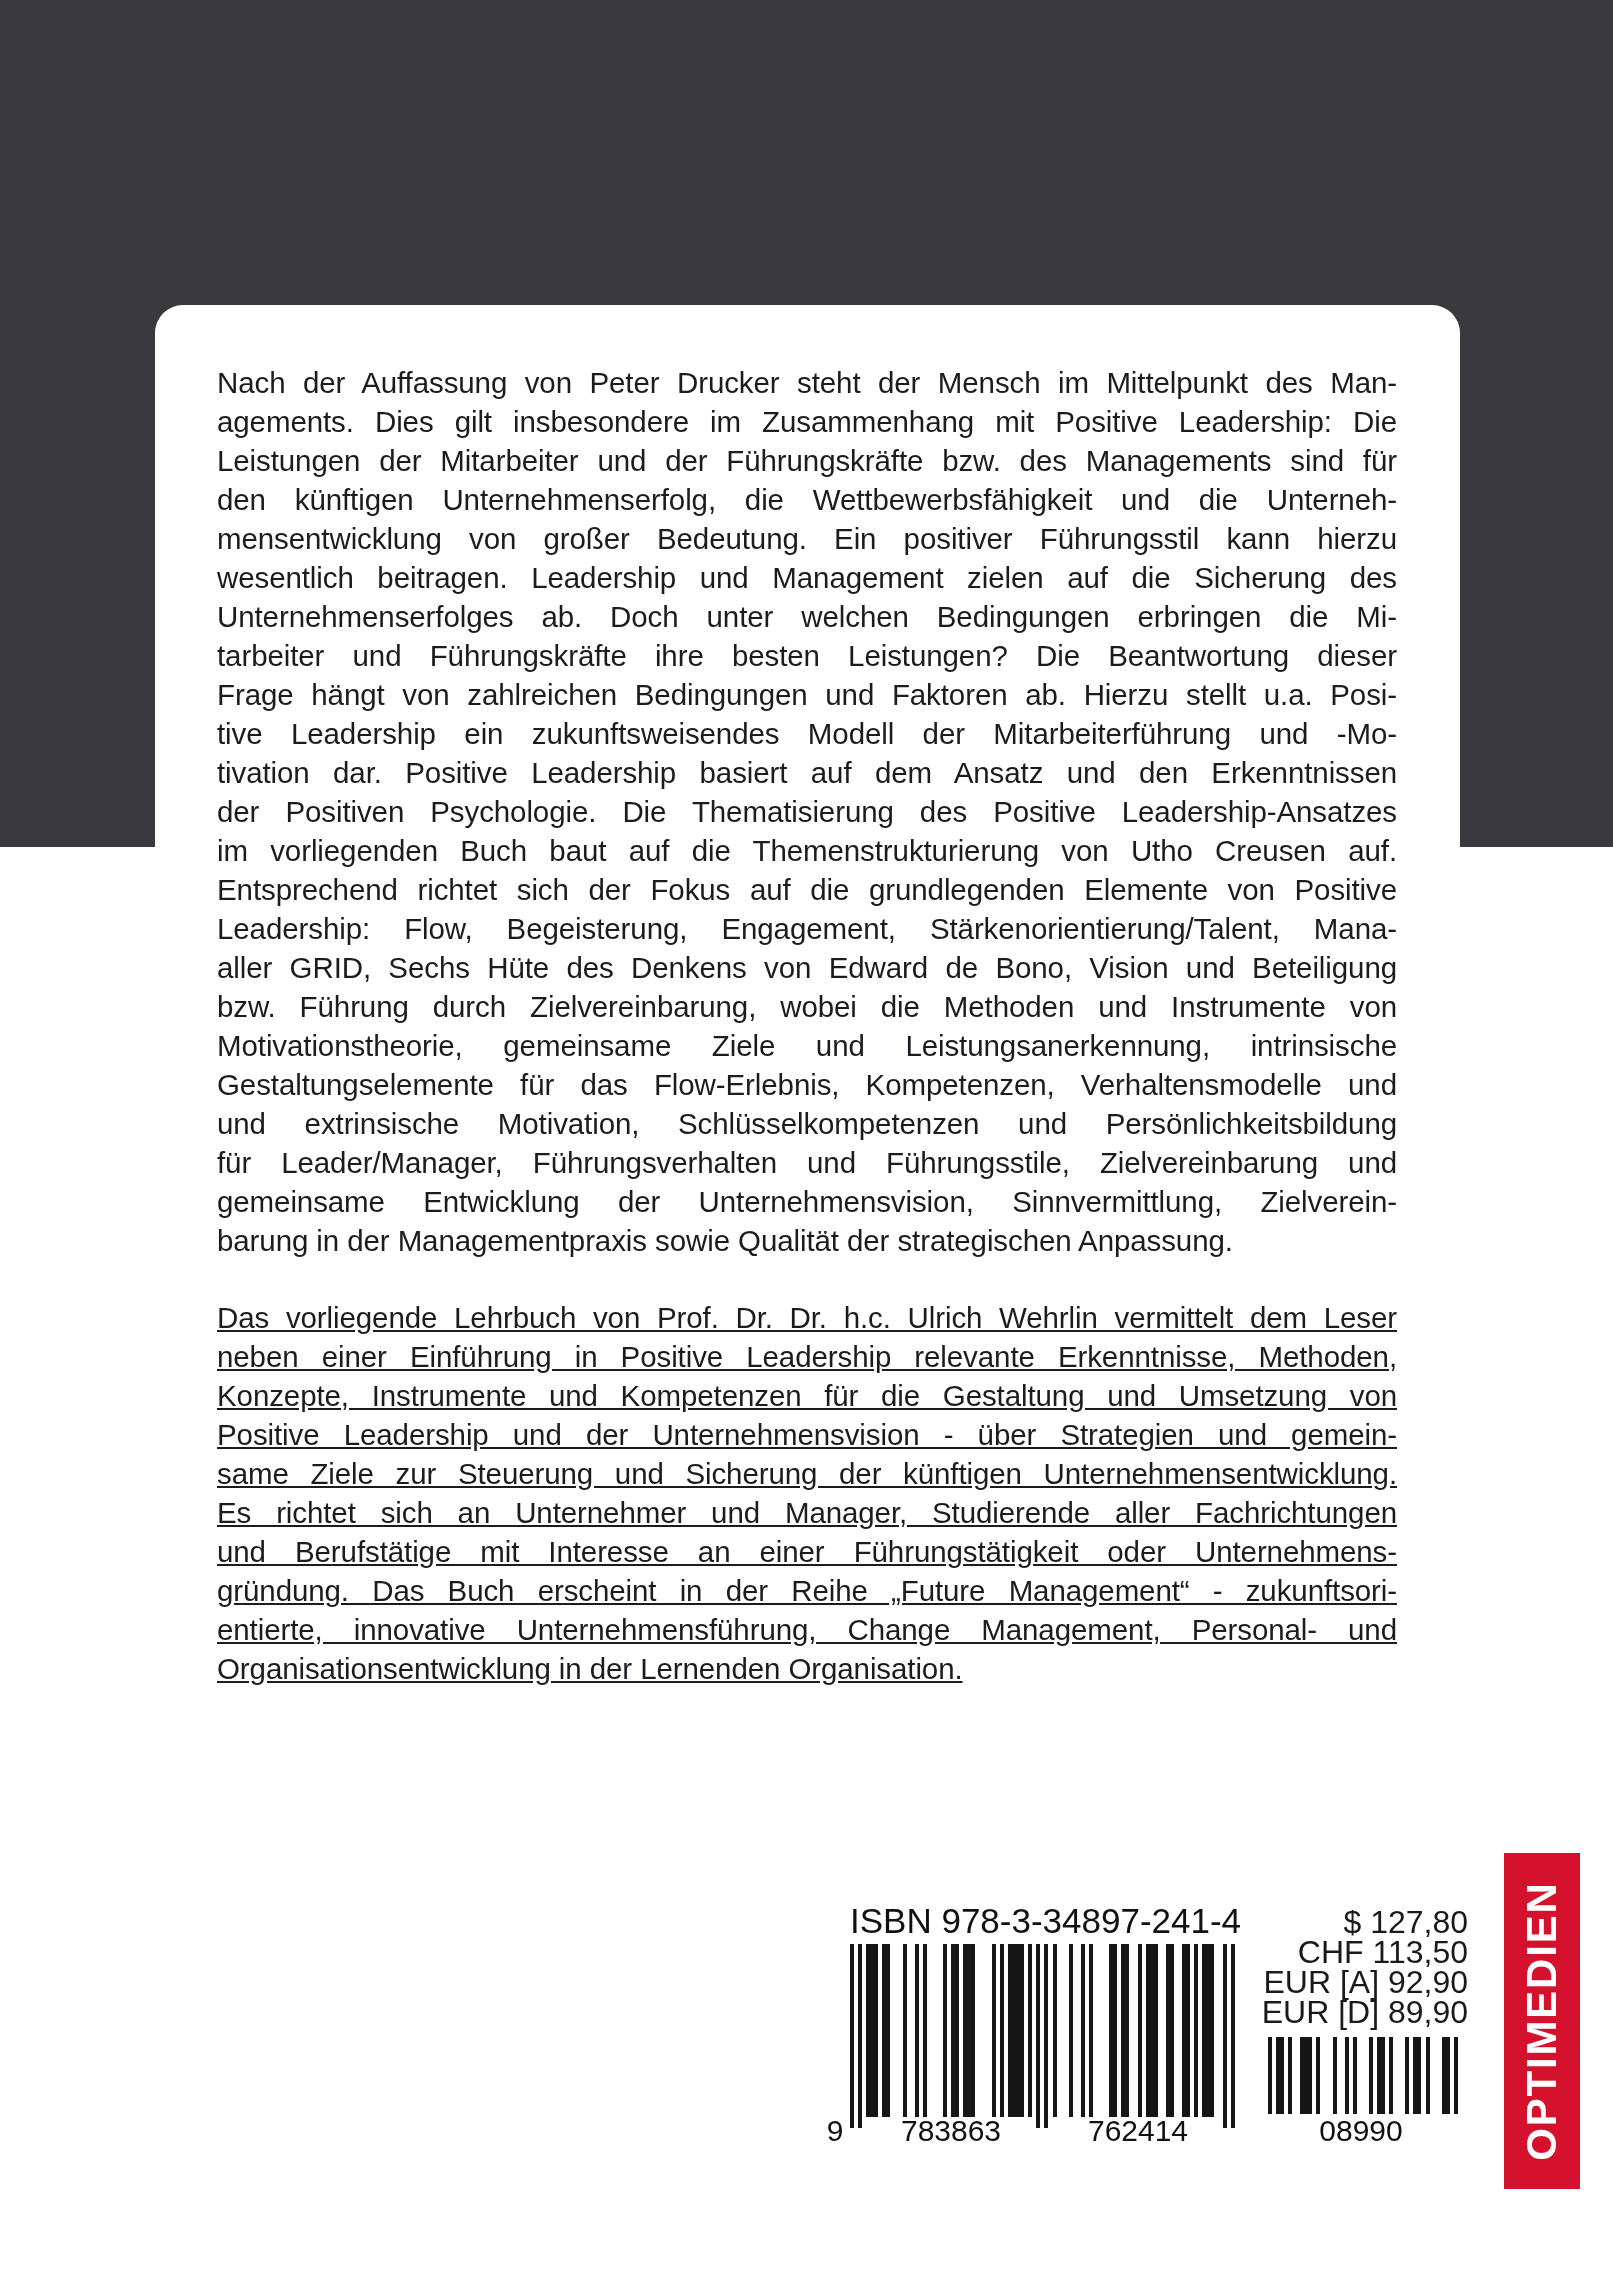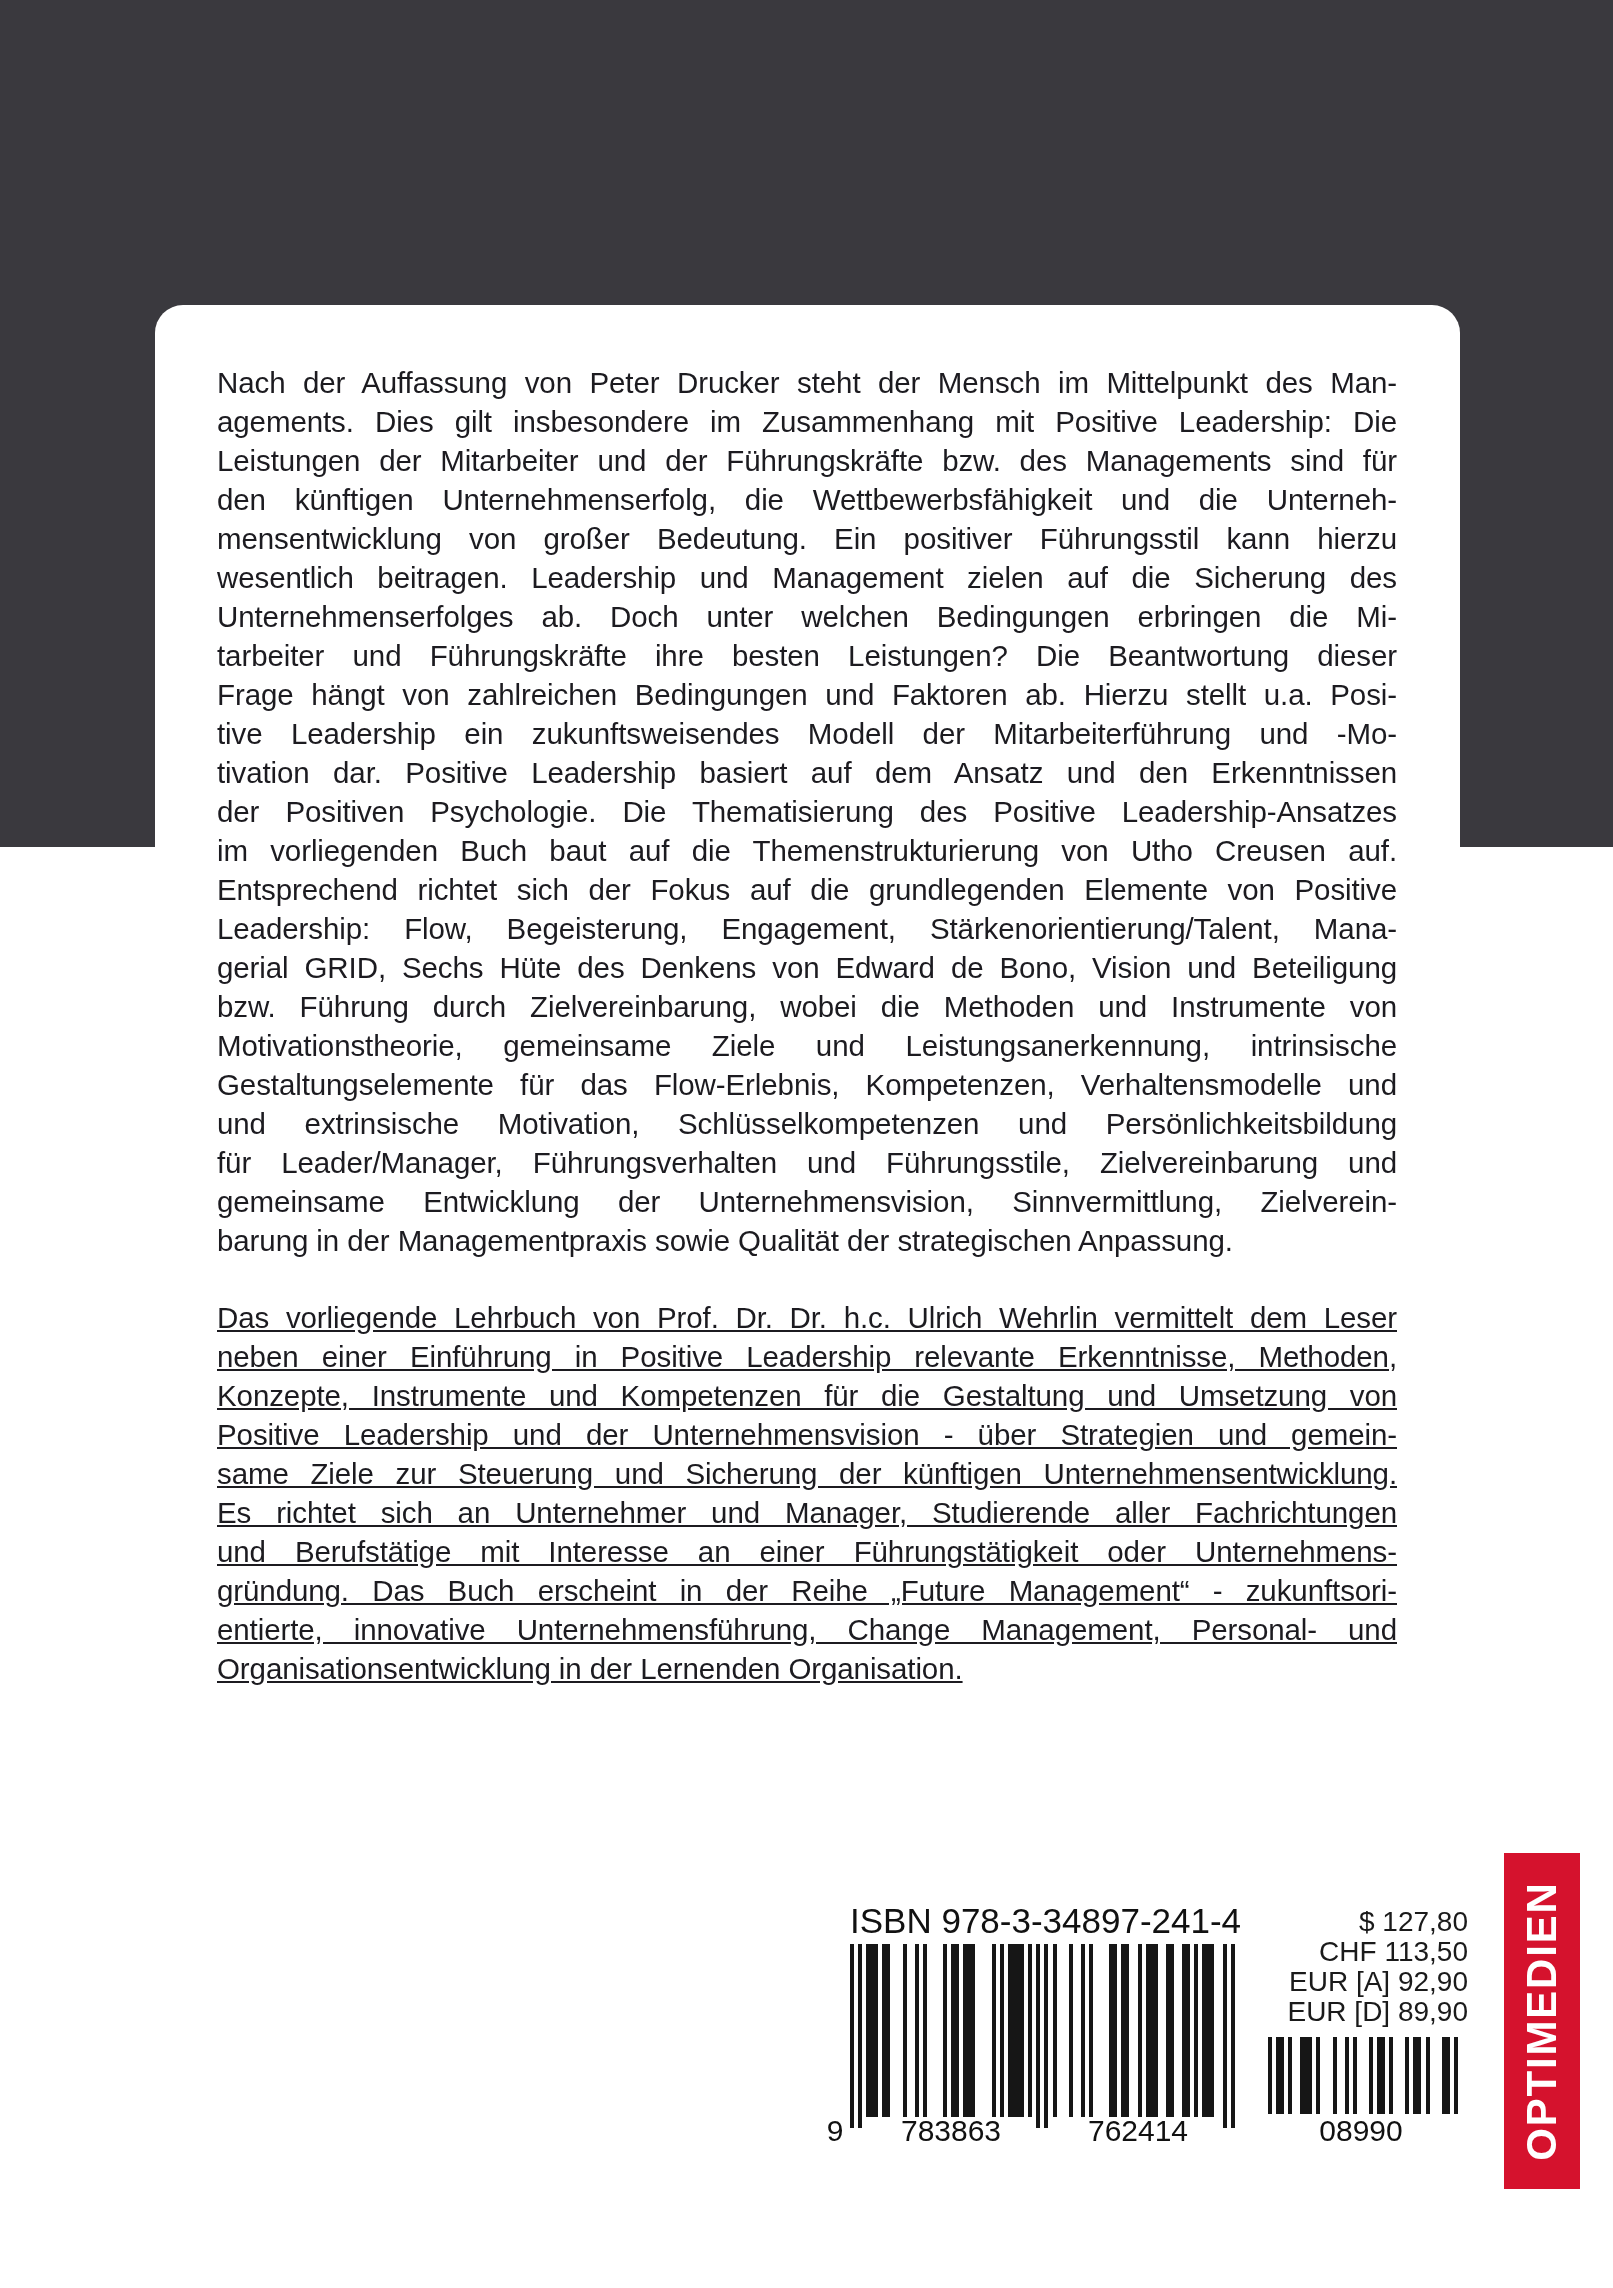--- a/index.html
+++ b/index.html
@@ -39,21 +39,21 @@
     position:absolute; top:2114px; transform:translateX(-50%);
     font-size:30px; color:#111; white-space:nowrap;
   }
   .d-first{ left:835px; }
   .d-left{ left:951px; }
   .d-right{ left:1138px; }
   .d-addon{ left:1361px; }
 
   .price-block{
     position:absolute; right:157px; top:1907px; text-align:right;
-    font-size:28px; line-height:30px; color:#1a1a1a;
+    font-size:32px; line-height:30px; color:#1a1a1a;
   }
 
   .publisher-tab{
     position:absolute; left:1504px; top:1853px; width:76px; height:336px;
     background:var(--accent,#D5122D);
   }
   .publisher-tab .vtext{
     position:absolute; left:50%; top:50%; width:336px; height:76px;
     transform:translate(-50%,-50%) rotate(-90deg);
     display:flex; align-items:center; justify-content:center;
@@ -80,21 +80,21 @@
         <div class="jline">wesentlich beitragen. Leadership und Management zielen auf die Sicherung des</div>
         <div class="jline">Unternehmenserfolges ab. Doch unter welchen Bedingungen erbringen die Mi-</div>
         <div class="jline">tarbeiter und Führungskräfte ihre besten Leistungen? Die Beantwortung dieser</div>
         <div class="jline">Frage hängt von zahlreichen Bedingungen und Faktoren ab. Hierzu stellt u.a. Posi-</div>
         <div class="jline">tive Leadership ein zukunftsweisendes Modell der Mitarbeiterführung und -Mo-</div>
         <div class="jline">tivation dar. Positive Leadership basiert auf dem Ansatz und den Erkenntnissen</div>
         <div class="jline">der Positiven Psychologie. Die Thematisierung des Positive Leadership-Ansatzes</div>
         <div class="jline">im vorliegenden Buch baut auf die Themenstrukturierung von Utho Creusen auf.</div>
         <div class="jline">Entsprechend richtet sich der Fokus auf die grundlegenden Elemente von Positive</div>
         <div class="jline">Leadership: Flow, Begeisterung, Engagement, Stärkenorientierung/Talent, Mana-</div>
-        <div class="jline">gerial GRID, Sechs Hüte des Denkens von Edward de Bono, Vision und Beteiligung</div>
+        <div class="jline">aller GRID, Sechs Hüte des Denkens von Edward de Bono, Vision und Beteiligung</div>
         <div class="jline">bzw. Führung durch Zielvereinbarung, wobei die Methoden und Instrumente von</div>
         <div class="jline">Motivationstheorie, gemeinsame Ziele und Leistungsanerkennung, intrinsische</div>
         <div class="jline">Gestaltungselemente für das Flow-Erlebnis, Kompetenzen, Verhaltensmodelle und</div>
         <div class="jline">und extrinsische Motivation, Schlüsselkompetenzen und Persönlichkeitsbildung</div>
         <div class="jline">für Leader/Manager, Führungsverhalten und Führungsstile, Zielvereinbarung und</div>
         <div class="jline">gemeinsame Entwicklung der Unternehmensvision, Sinnvermittlung, Zielverein-</div>
         <div class="jline last">barung in der Managementpraxis sowie Qualität der strategischen Anpassung.</div>
       </div>
     <div id="para2" class="para2">
         <div class="jline">Das vorliegende Lehrbuch von Prof. Dr. Dr. h.c. Ulrich Wehrlin vermittelt dem Leser</div>

